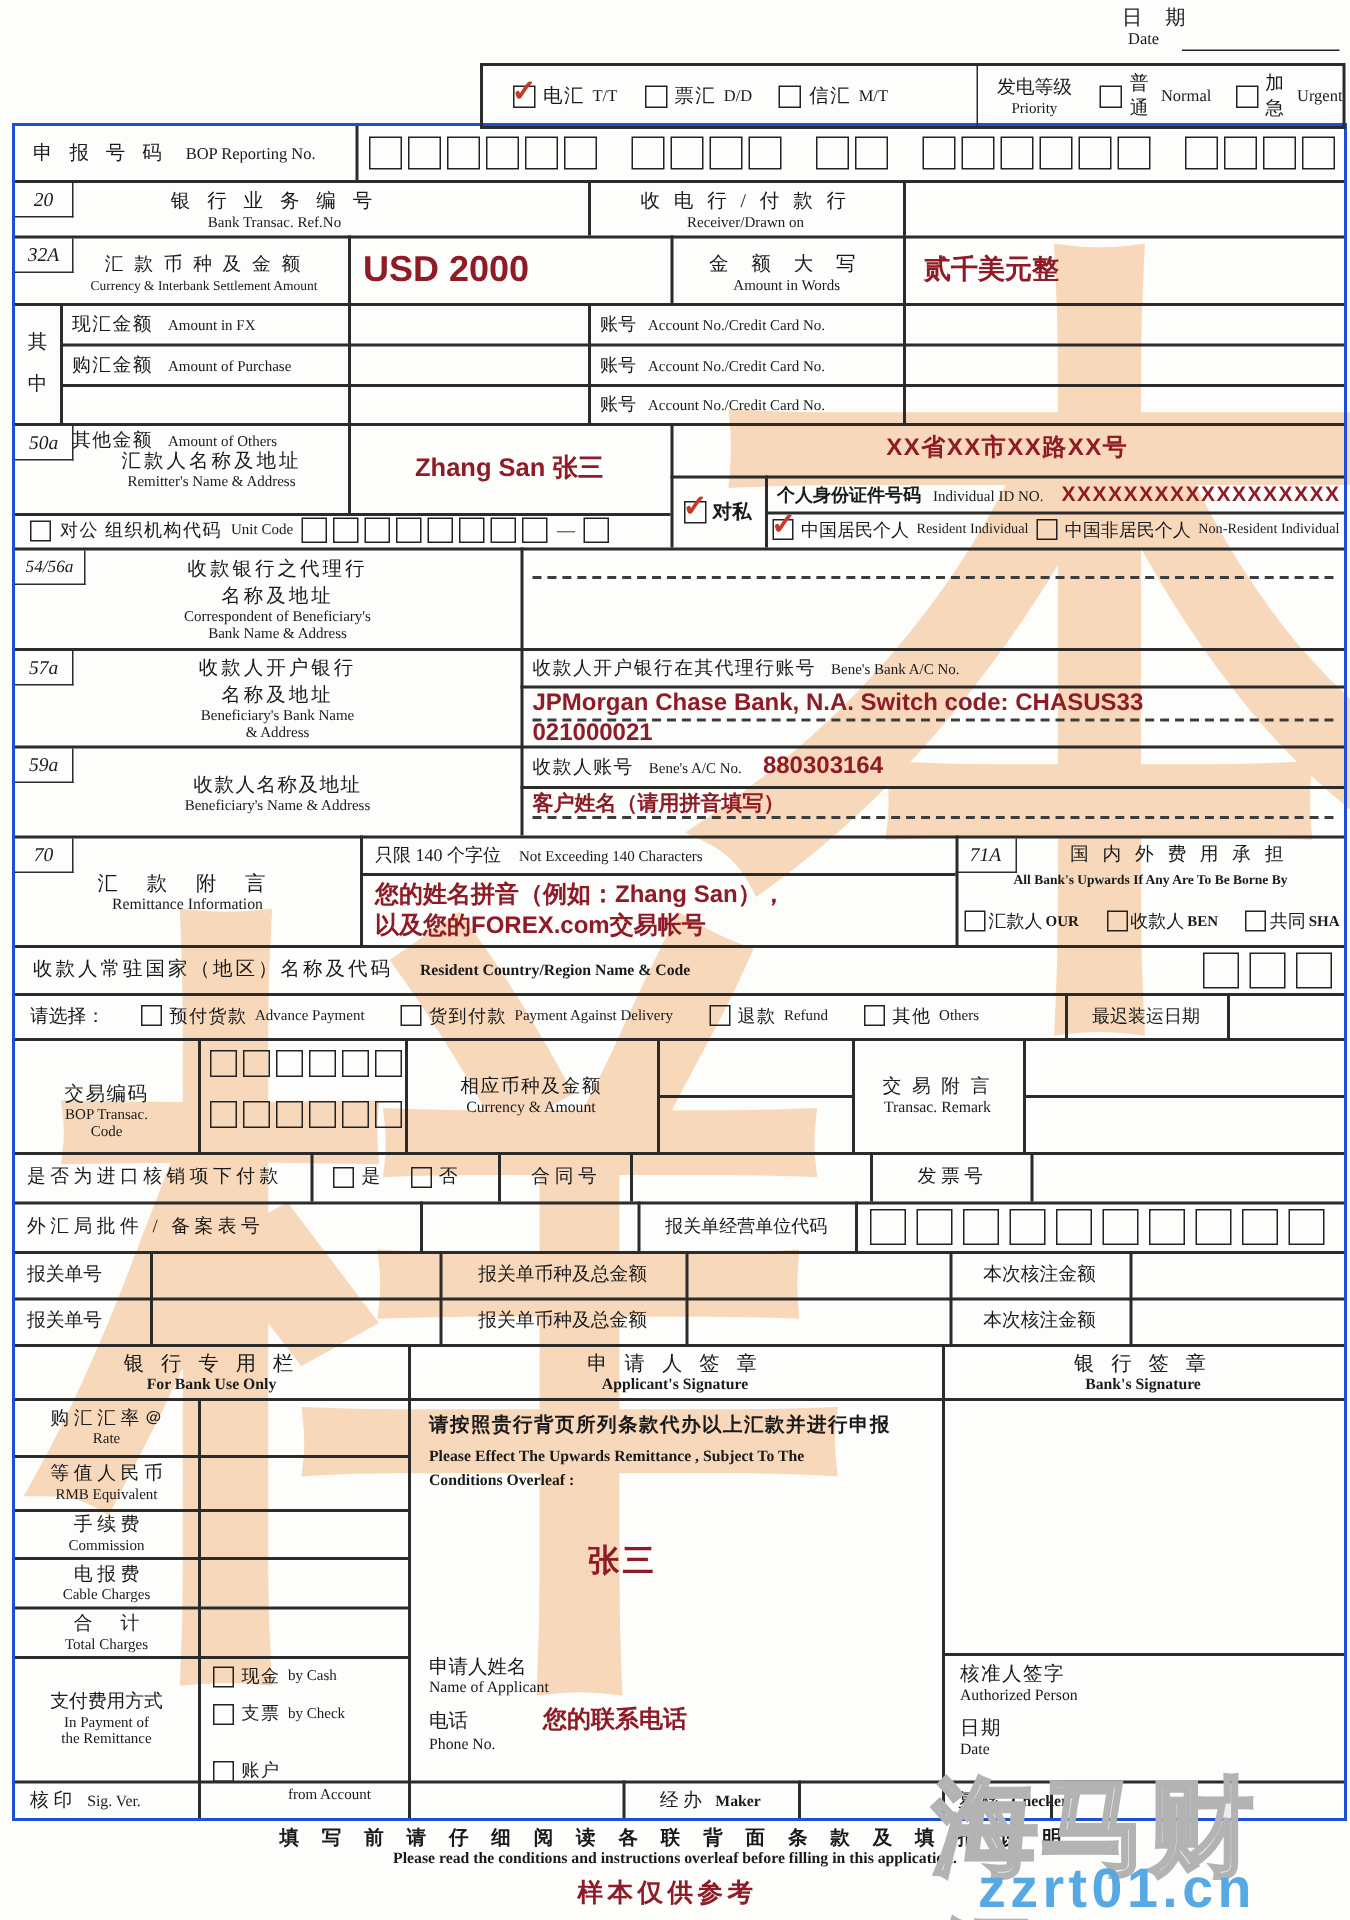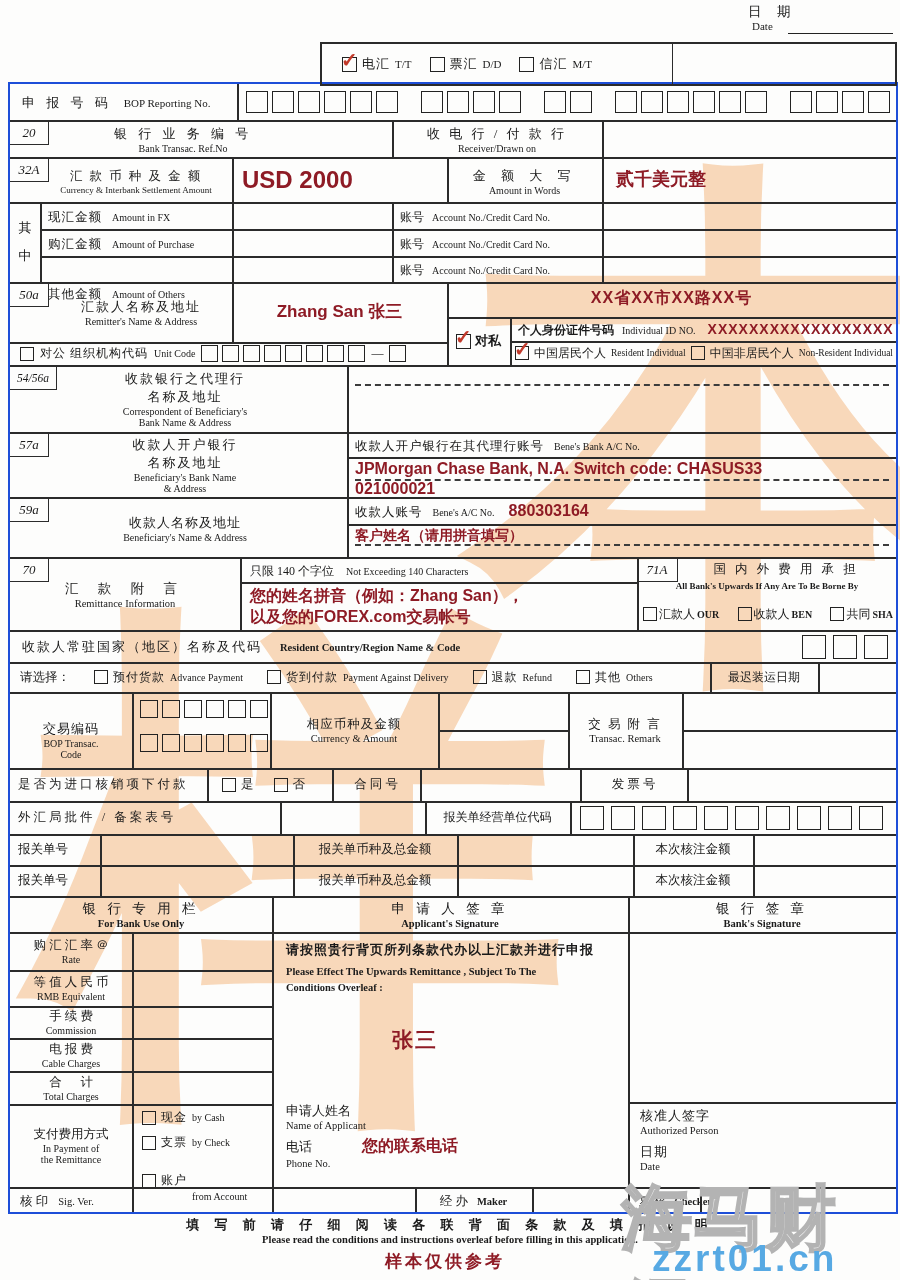--- a/index.html
+++ b/index.html
@@ -60,20 +60,36 @@
     </span>
     <span class="opt">
       <span class="cb"></span>
       <span class="cn" style="letter-spacing:1px;">票汇</span>
       <span style="font-size:11px;">D/D</span>
     </span>
     <span class="opt">
       <span class="cb"></span>
       <span class="cn" style="letter-spacing:1px;">信汇</span>
       <span style="font-size:11px;">M/T</span>
+    </span>
+  </div>
+  <div style="flex:1;display:flex;align-items:center;gap:16px;padding-left:10px;">
+    <span class="cc" style="width:62px;">
+      <span style="font-size:12.5px;">发电等级</span>
+      <span class="en">Priority</span>
+    </span>
+    <span class="opt">
+      <span class="cb"></span>
+      <span style="font-size:12.5px;">普通</span>
+      <span style="font-size:11px;">Normal</span>
+    </span>
+    <span class="opt">
+      <span class="cb"></span>
+      <span style="font-size:12.5px;">加急</span>
+      <span style="font-size:11px;">Urgent</span>
     </span>
   </div>
 </div>
 
 <div id="form">
 
   <div class="abs" style="left:12px;top:0;height:36px;line-height:36px;">
     <span class="cn" style="letter-spacing:4px;">申 报 号 码</span>
     <span style="font-size:11px;margin-left:8px;">BOP Reporting No.</span>
   </div>

